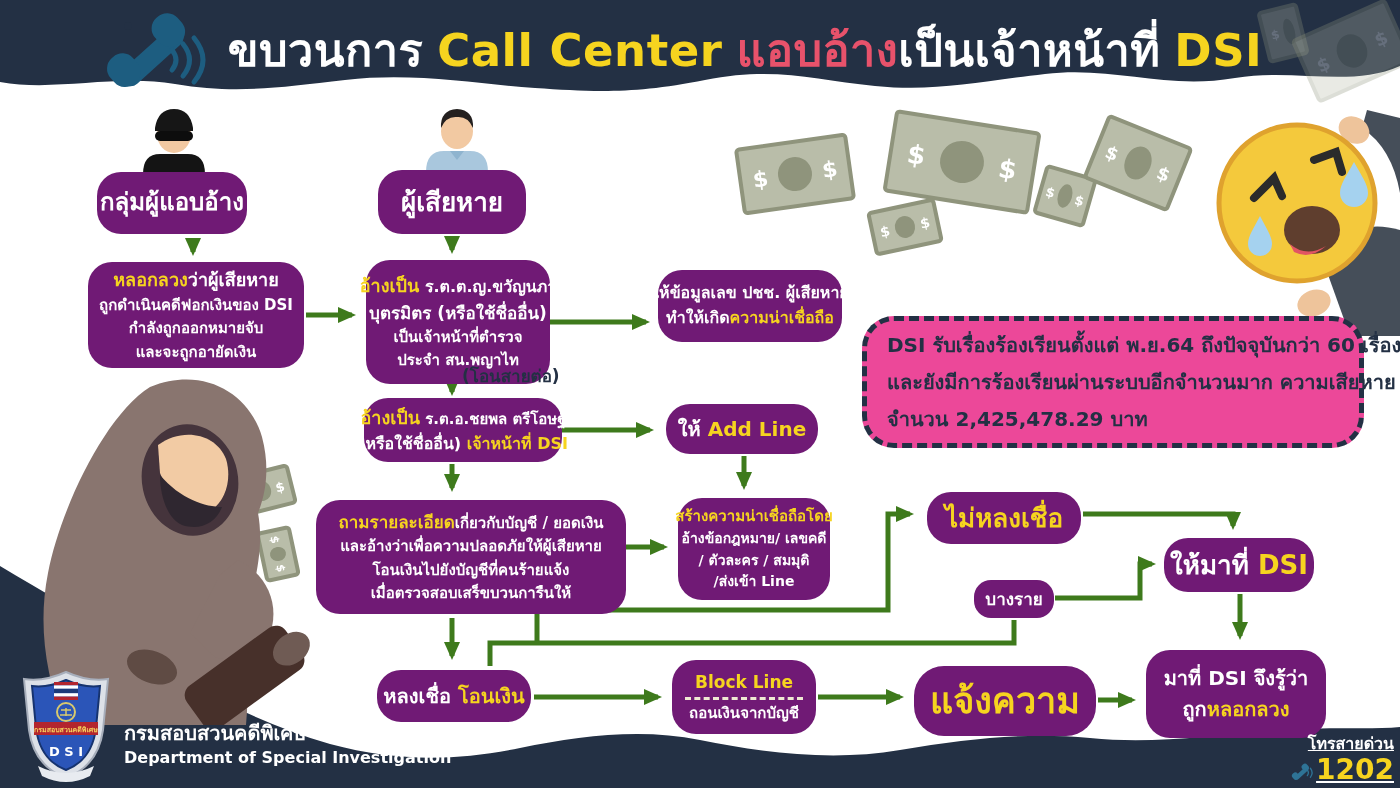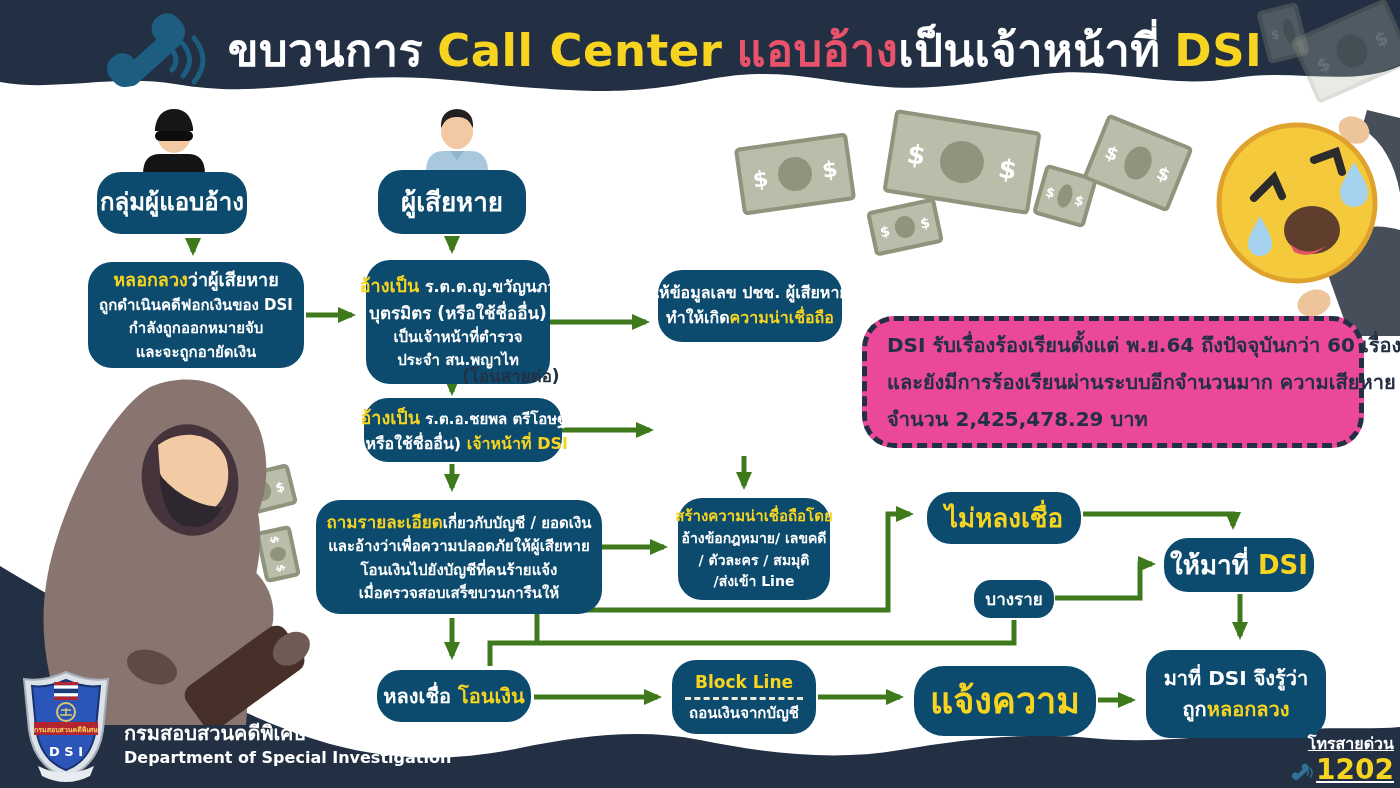--- a/index.html
+++ b/index.html
@@ -10,21 +10,21 @@
   .z0{z-index:0}.z1{z-index:1}.z2{z-index:2}.z3{z-index:3}
 
   
   .title{position:absolute;top:14px;left:0;width:100%;text-align:center;z-index:2;
          font-size:45px;font-weight:800;color:#fff;letter-spacing:.5px;white-space:nowrap;padding-left:45px;}
   .title .gap{margin-right:14px;}
   .ylw{color:#f6d41f}
   .pnk{color:#e8526b}
 
   
-  .box{position:absolute;background:#0c4a6e;border-radius:24px;color:#fff;z-index:3;
+  .box{position:absolute;background:#701a75;border-radius:24px;color:#fff;z-index:3;
        display:flex;flex-direction:column;align-items:center;justify-content:center;
        text-align:center;font-weight:700;line-height:1.55;}
   .ln{white-space:nowrap;}
   .hl{color:#f6d41f}
   .f15{font-size:15px}.f16{font-size:16px}.f17{font-size:17px}.f18{font-size:18px}
   .f20{font-size:20px}.f24{font-size:24px}.f26{font-size:26px}.f36{font-size:36px}
 
   .note{position:absolute;left:862px;top:316px;width:452px;height:114px;z-index:3;
         background:#ec4899;border:5px dashed #233044;border-radius:32px;color:#233044;
         font-weight:700;font-size:20px;line-height:1.85;padding:4px 20px;
@@ -163,22 +163,25 @@
     <div class="ln f16"><span>ทำให้เกิด</span><span class="hl">ความน่าเชื่อถือ</span></div>
   </div>
 
   <div class="sidelabel">(โอนสายต่อ)</div>
 
   <div class="box" style="left:364px;top:398px;width:198px;height:64px">
     <div class="ln f15"><span class="hl f18">อ้างเป็น</span> <span>ร.ต.อ.ชยพล ตรีโอษฐ์</span></div>
     <div class="ln f16"><span>(หรือใช้ชื่ออื่น)</span> <span class="hl">เจ้าหน้าที่ DSI</span></div>
   </div>
 
-
-  <div class="box" style="left:316px;top:500px;width:286px;height:114px">
+  <div class="box" style="left:666px;top:404px;width:152px;height:50px">
+    <div class="ln f20"><span>ให้</span> <span class="hl">Add Line</span></div>
+  </div>
+
+  <div class="box" style="left:316px;top:500px;width:310px;height:114px">
     <div class="ln f15"><span class="hl f17">ถามรายละเอียด</span><span>เกี่ยวกับบัญชี / ยอดเงิน</span></div>
     <div class="ln f15">และอ้างว่าเพื่อความปลอดภัยให้ผู้เสียหาย</div>
     <div class="ln f15">โอนเงินไปยังบัญชีที่คนร้ายแจ้ง</div>
     <div class="ln f15">เมื่อตรวจสอบเสร็ขบวนการืนให้</div>
   </div>
 
   <div class="box" style="left:678px;top:498px;width:152px;height:102px">
     <div class="ln f15 hl">สร้างความน่าเชื่อถือโดย</div>
     <div class="ln f14" style="font-size:14px">อ้างข้อกฎหมาย/ เลขคดี</div>
     <div class="ln" style="font-size:14px">/ ตัวละคร / สมมุติ</div>

